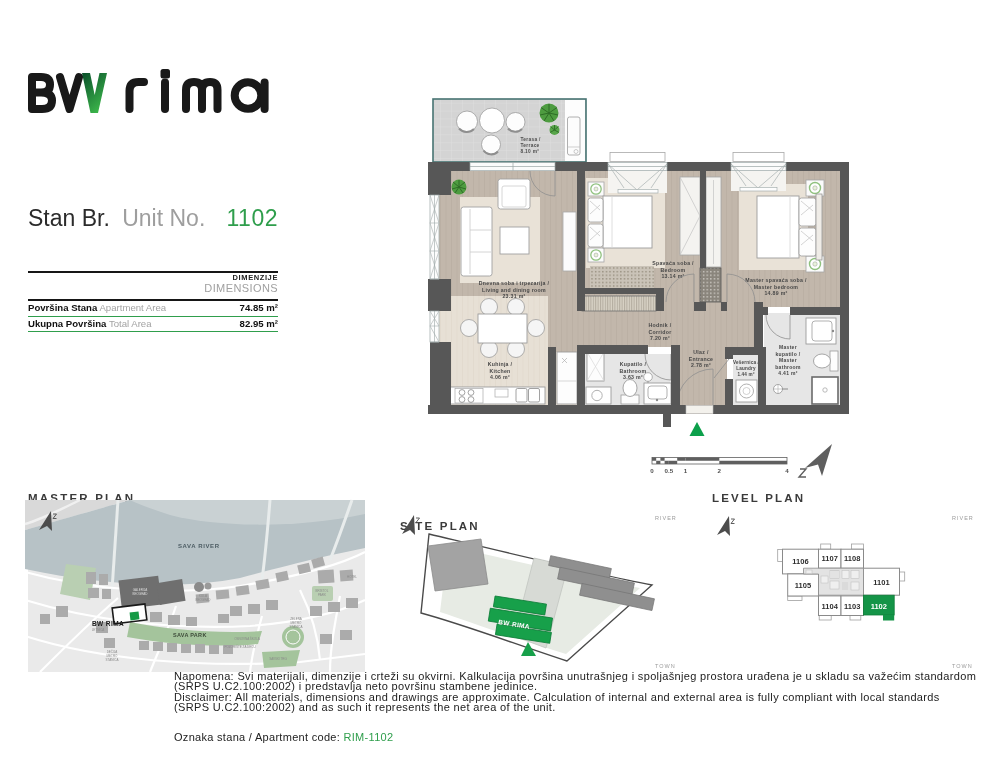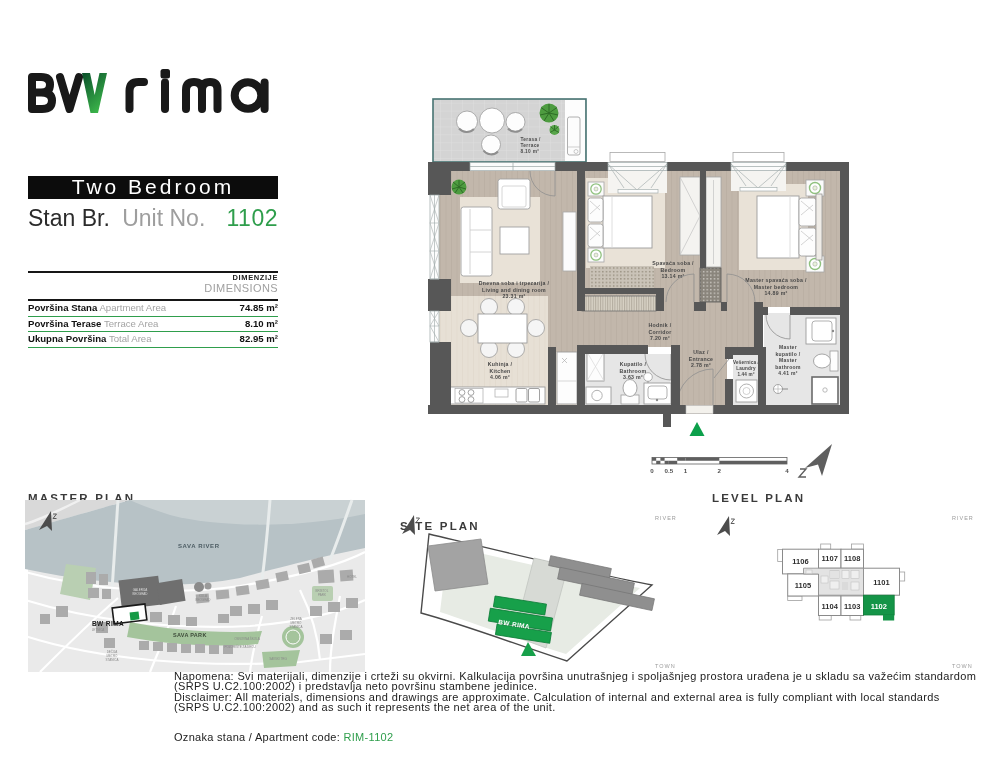--- a/index.html
+++ b/index.html
@@ -30,45 +30,39 @@
 <path d="M 103.5,53 L 103.5,35 Q 103.5,26 112.5,26 L 118,26"></path>
 <path d="M 139,26.5 L 139,53"></path>
 <path d="M 160,53 L 160,34 Q 160,26 168,26 Q 176,26 176,34 L 176,53 M 176,34 Q 176,26 184,26 Q 191.5,26 191.5,34 L 191.5,53"></path>
 <circle cx="222" cy="39.5" r="13.3"></circle>
 <path d="M 238.6,26.5 L 238.6,53"></path>
 </g>
 <rect x="134.5" y="13" width="9.5" height="9.5" rx="2.5" fill="#191919"></rect>
 </svg>
 </div>
 
-<div class="abs" style="left:28px;top:176px;width:250px;height:22.5px;background:#0c0c0c;color:#fff;
-  font-size:21px;line-height:22.5px;text-align:center;letter-spacing:3px;">Two Bedroom</div>
 
 <div class="abs" style="left:28px;top:205px;width:250px;height:24px;font-size:23px;color:#2b2b2b;">
   <span>Stan Br.</span>
   <span style="color:#9e9e9e;margin-left:6px;">Unit No.</span>
   <span style="color:#2f9e4c;position:absolute;right:0;font-weight:500;letter-spacing:.5px;">1102</span>
 </div>
 
 <div class="abs" style="left:28px;top:271px;width:250px;">
   <div style="border-top:2px solid #161616;text-align:right;">
     <div style="font-size:7.5px;font-weight:700;color:#222;letter-spacing:.6px;">DIMENZIJE</div>
     <div style="font-size:11px;color:#a0a0a0;letter-spacing:.4px;">DIMENSIONS</div>
   </div>
   <div style="border-top:2px solid #161616;margin-top:5px;"></div>
 
   <div style="height:14.6px;line-height:14.6px;border-bottom:1.6px solid #2f9e4c;font-size:9.6px;position:relative;">
     <b style="color:#111;">Površina Stana</b> <span style="color:#a3a3a3;">Apartment Area</span>
     <b style="position:absolute;right:0;color:#111;">74.85 m²</b>
   </div>
 
-  <div style="height:14.6px;line-height:14.6px;border-bottom:1.6px solid #2f9e4c;font-size:9.6px;position:relative;">
-    <b style="color:#111;">Površina Terase</b> <span style="color:#a3a3a3;">Terrace Area</span>
-    <b style="position:absolute;right:0;color:#111;">8.10 m²</b>
-  </div>
 
   <div style="height:14.6px;line-height:14.6px;border-bottom:1.6px solid #2f9e4c;font-size:9.6px;position:relative;">
     <b style="color:#111;">Ukupna Površina</b> <span style="color:#a3a3a3;">Total Area</span>
     <b style="position:absolute;right:0;color:#111;">82.95 m²</b>
   </div>
 </div>
 
 <div class="abs" style="left:28px;top:492px;font-size:11.5px;font-weight:700;letter-spacing:2.2px;color:#3a3a3a;">MASTER PLAN</div>
 
 <div class="abs" style="left:400px;top:492px;font-size:11.5px;font-weight:700;letter-spacing:2.2px;color:#3a3a3a;margin-top:28px;">SITE PLAN</div>

